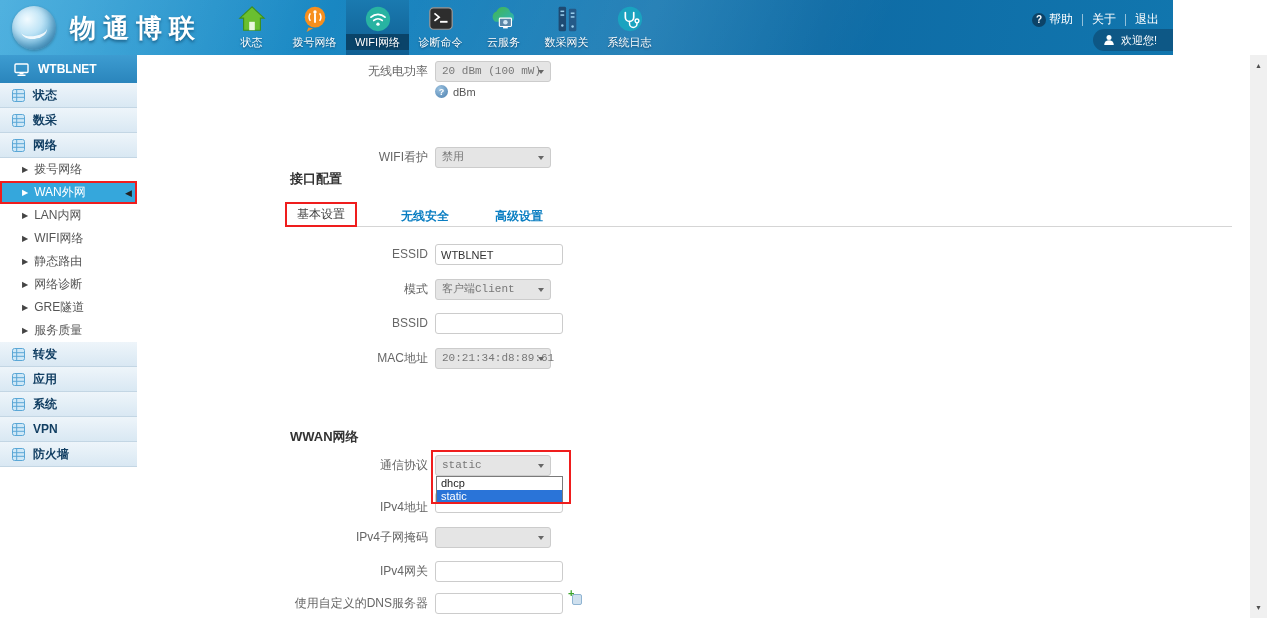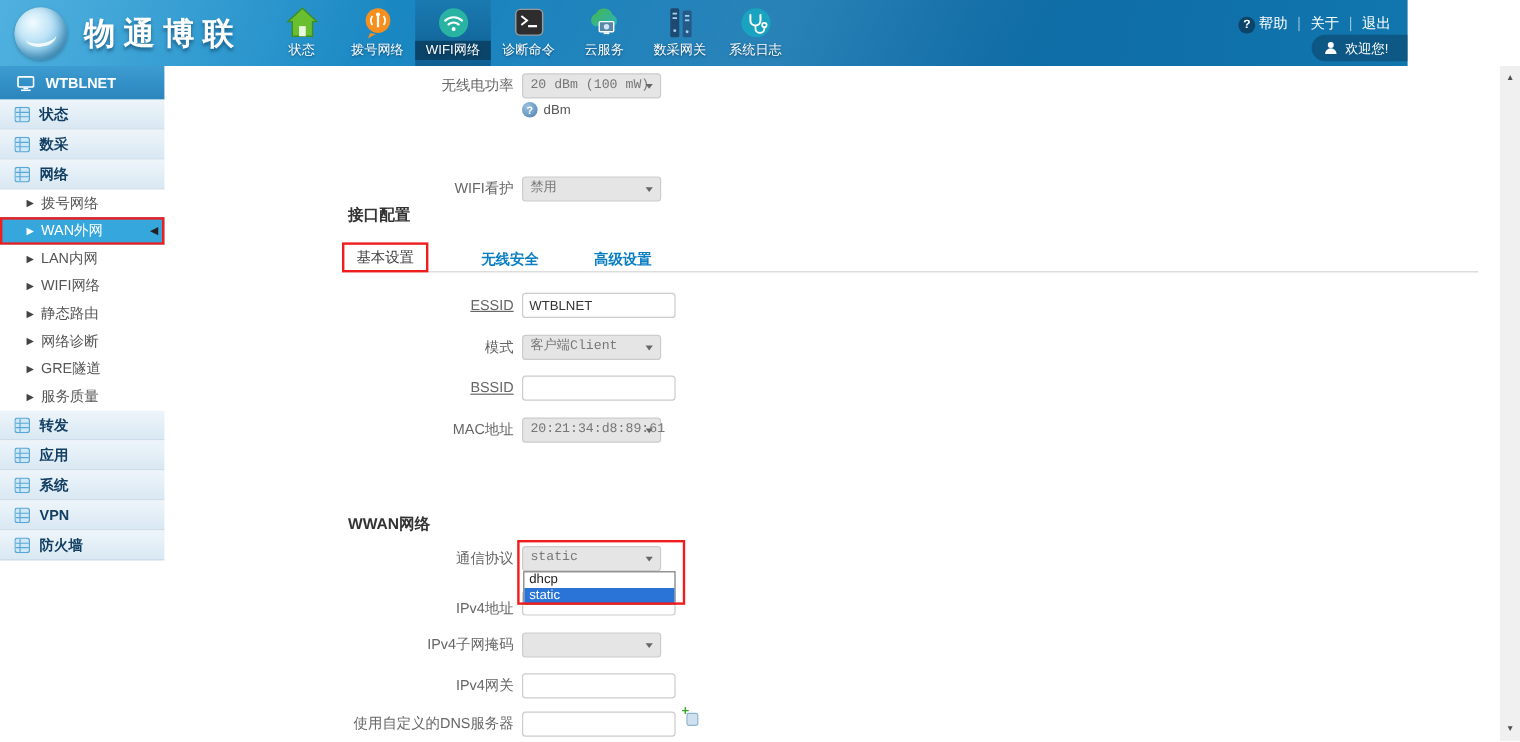--- a/index.html
+++ b/index.html
@@ -51,21 +51,21 @@
   .side-sub.selected { background:#35a7dc; color:#fff; border:2px solid #ef1d1d; padding-left:20px; }
   .side-sub.selected .bullet { color:#fff; }
   .sel-pointer { position:absolute; right:3px; font-size:9px; color:#222; }
   .grid-icon { display:inline-flex; }
 
   
   .content { position:absolute; left:137px; top:55px; width:1113px; height:563px; background:#fff; }
   .row { position:absolute; height:21px; }
   .flabel { position:absolute; left:61px; width:230px; text-align:right; font-size:12px; color:#666;
     line-height:21px; white-space:nowrap; }
-  .flabel.hintable { text-decoration:underline; }
+  .flabel.hintable { }
   .ctrl { position:absolute; left:298px; width:128px; height:21px; }
   .select { width:116px; height:21px; border:1px solid #ccc; border-radius:3px; background:#e5e5e5;
     position:relative; cursor:pointer;font-family:Liberation Mono, monospace; }
   .select-value { position:absolute; left:6px; top:0; line-height:19px; font-size:11px; color:#777; white-space:nowrap; }
   .caret { position:absolute; right:6px; top:8px; width:0; height:0;
     border-left:3.5px solid transparent; border-right:3.5px solid transparent; border-top:4px solid #666; }
   .tinput { width:128px; height:21px; border:1px solid #ccc; border-radius:3px; font-size:11px; color:#333;
     padding:0 5px; font-family:"Liberation Sans","DejaVu Sans",sans-serif; }
   .section-title { position:absolute; left:153px; font-size:13px; color:#333; }
   .hint-row { position:absolute; left:298px; top:30px; display:flex; align-items:center; gap:5px; }

